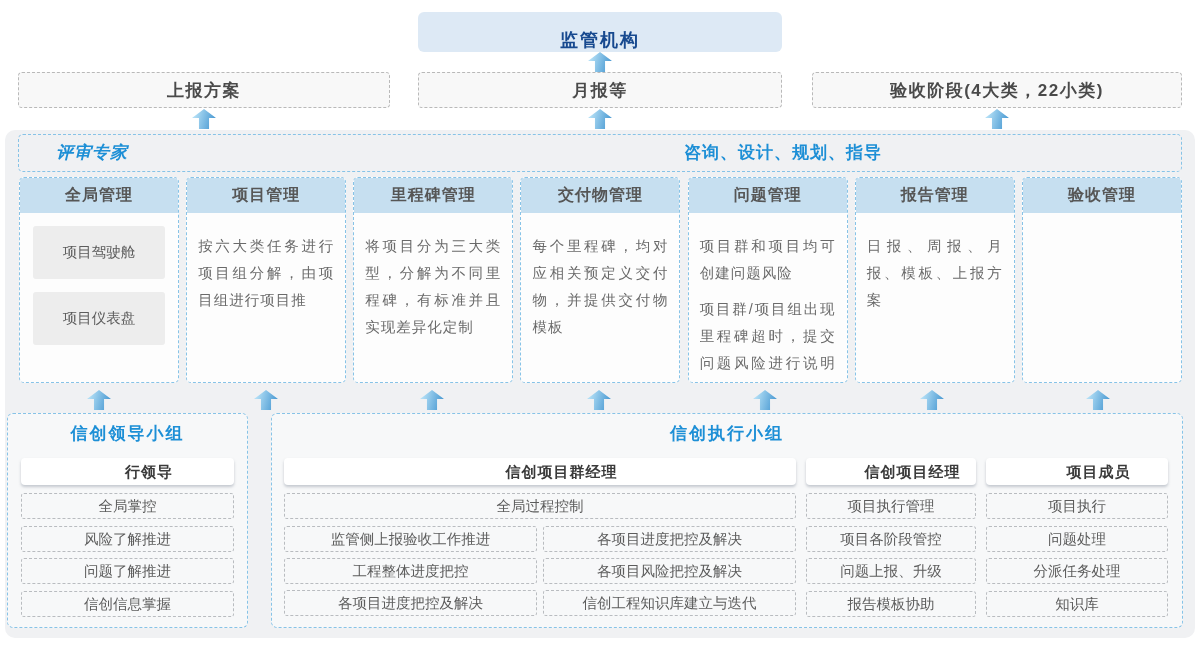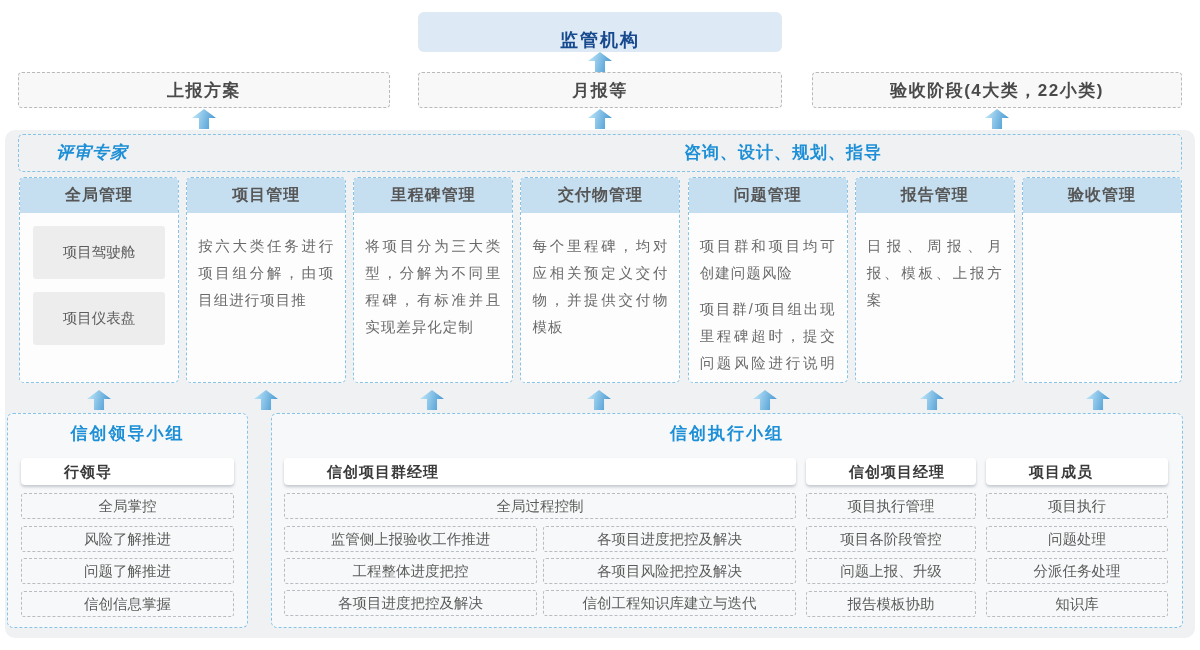--- a/index.html
+++ b/index.html
@@ -53,21 +53,21 @@
   .col-arrows{position:absolute;left:0;top:260px;width:100%;height:20px;}
 
   
   .gbox{position:absolute;top:283px;height:215px;background:#f7f8f9;
     border:1.5px dashed #87c3e7;border-radius:6px;box-sizing:border-box;}
   .gbox-leader{left:2px;width:241px;}
   .gbox-exec{left:266px;width:912px;}
   .gtitle{margin-top:7px;height:26px;line-height:26px;text-align:center;
     font-size:17px;font-weight:bold;color:#1d8fd6;letter-spacing:2px;}
   .wbar{background:#ffffff;border-radius:4px;box-shadow:0 2px 3px rgba(100,112,128,.35);
-    height:27px;line-height:27px;
+    height:27px;line-height:27px;text-align:center;
     font-size:15px;font-weight:bold;color:#3a3a3a;letter-spacing:1px;padding-left:43px;}
   .ditem{border:1px dashed #b9bcc0;border-radius:3px;height:26px;line-height:24px;
     text-align:center;font-size:14.5px;color:#5c5c5c;box-sizing:border-box;
     overflow:hidden;white-space:nowrap;}
 
   .leader-bar{margin:11px 13px 0;}
   .leader-items .ditem{margin:6.5px 13px 0;}
   .leader-items .ditem:first-child{margin-top:8px;}
 
   .exec-row{position:absolute;left:12px;right:14px;top:44px;display:flex;gap:10px;}

